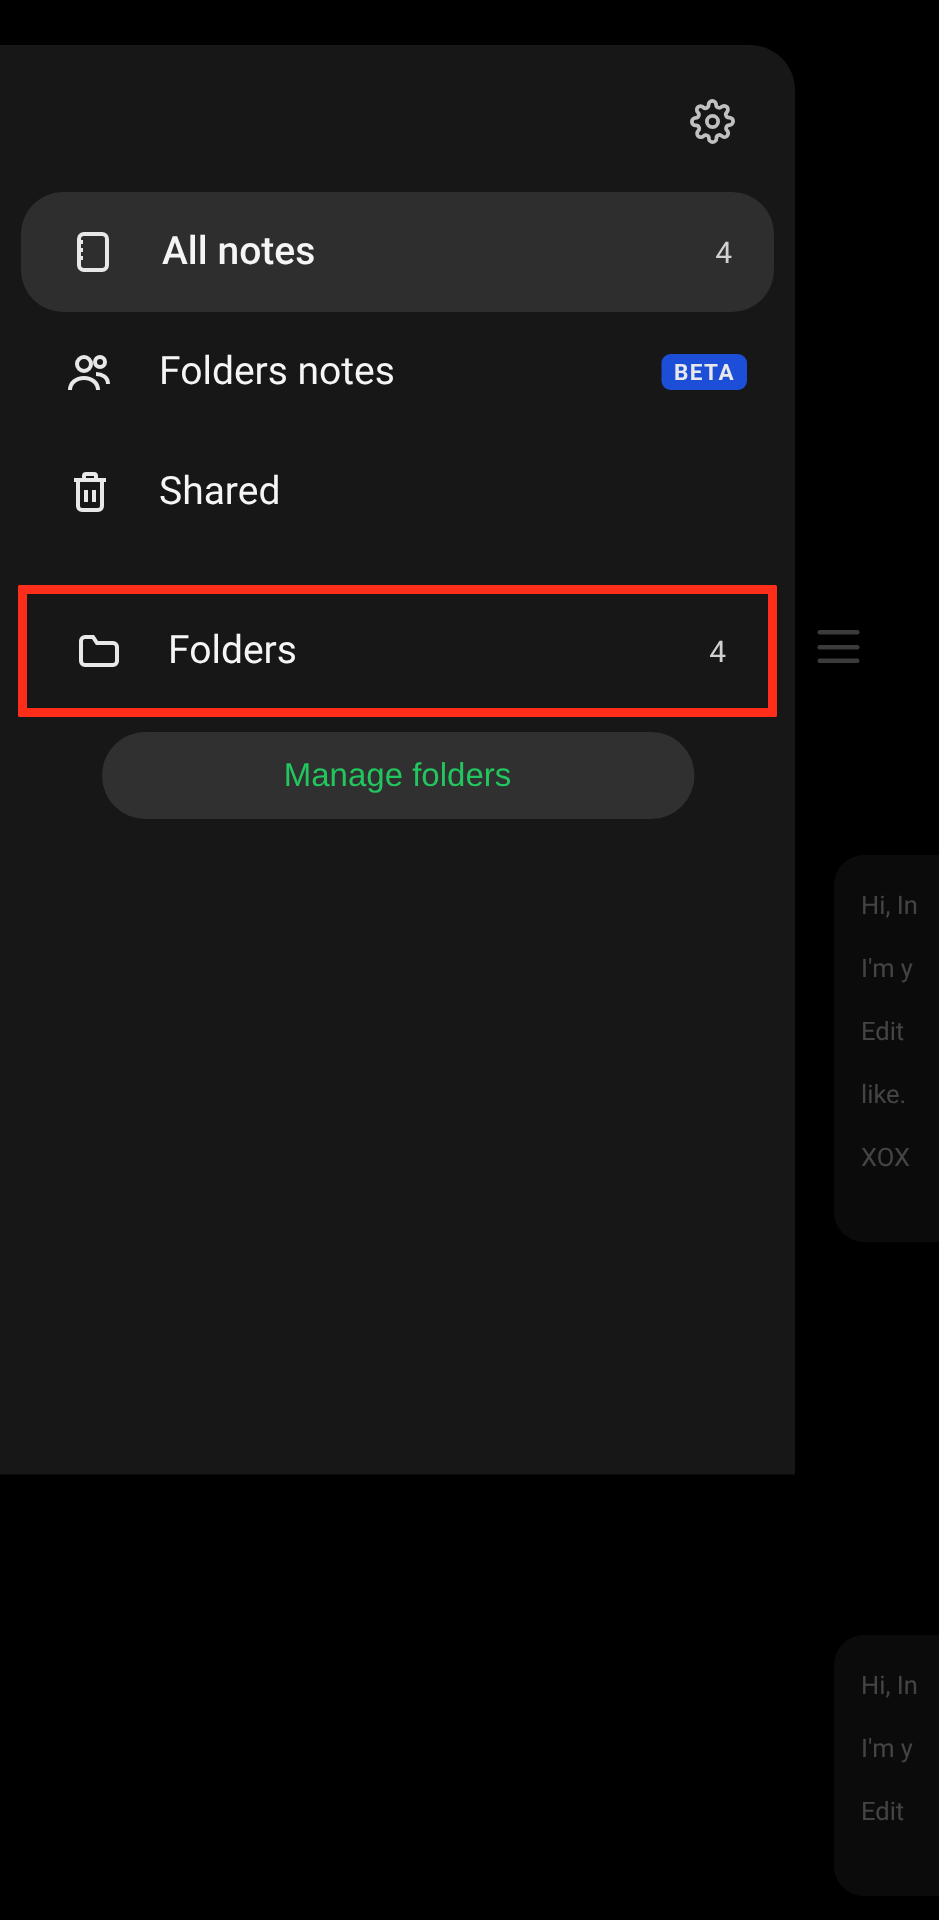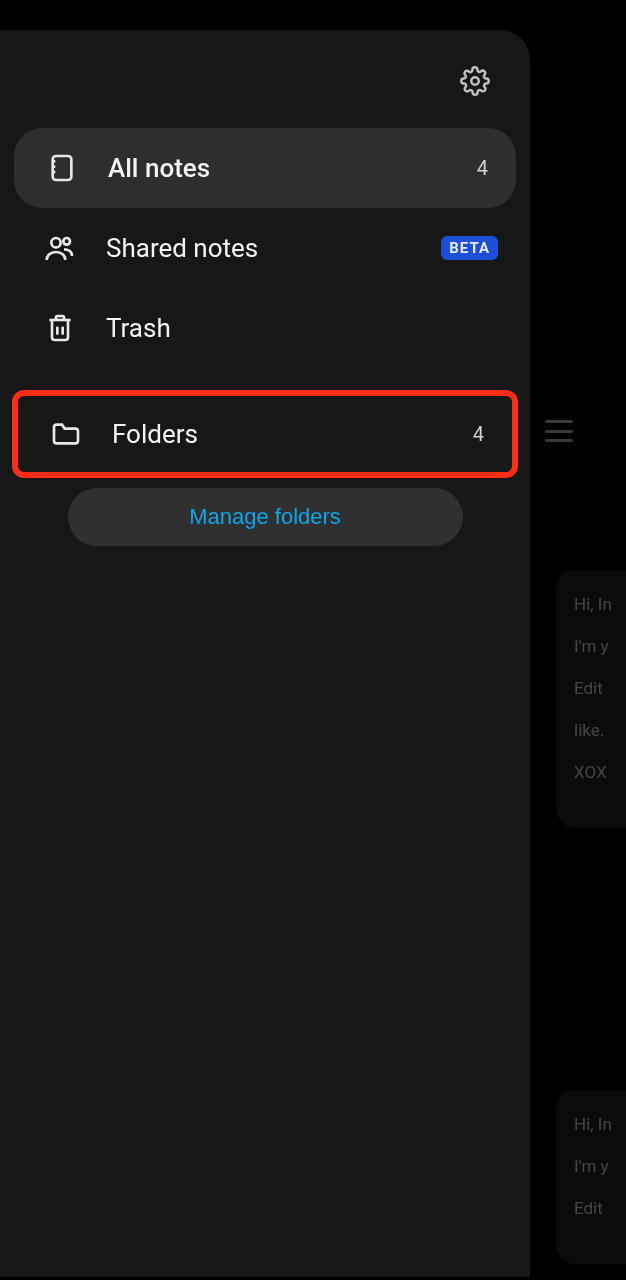--- a/index.html
+++ b/index.html
@@ -13,21 +13,21 @@
       background: #000000;
       font-family: -apple-system, BlinkMacSystemFont, 'Segoe UI', Roboto, sans-serif;
       position: relative;
       overflow: hidden;
     }
     .drawer {
       position: absolute;
       left: 0;
       top: 30px;
       width: 530px;
-      height: 1247px;
+      height: 953px;
       background: #171717;
       border-top-right-radius: 30px;
       padding-top: 24px;
     }
     .settings-row {
       display: flex;
       justify-content: flex-end;
       padding-right: 40px;
       padding-top: 12px;
       padding-bottom: 28px;
@@ -92,39 +92,39 @@
       color: #e8e8e8;
       font-size: 15px;
       font-weight: 700;
       letter-spacing: 1px;
       padding: 3px 8px;
       border-radius: 6px;
       margin-left: -16px;
     }
     .highlight-box {
       border: 6px solid #ff2e1a;
-      border-radius: 12px;
+      border-radius: 1px;
       padding: 0;
       margin: 22px 0 2px 0;
     }
     .highlight-box .nav-item {
       padding: 22px 20px 22px 20px;
       border-radius: 0;
     }
     .highlight-box .nav-icon {
       margin-left: 12px;
     }
     .manage-btn-wrap {
       display: flex;
       justify-content: center;
       padding: 8px 40px 0 40px;
     }
     .manage-btn {
       background: #303030;
-      color: #0ea5e9;
+      color: #22c55e;
       font-size: 22px;
       font-weight: 400;
       border: none;
       border-radius: 40px;
       padding: 16px 48px;
       width: 395px;
       text-align: center;
     }
     .background-content {
       position: absolute;
@@ -227,35 +227,35 @@
 
     <div class="nav-item">
       <div class="nav-icon">
         <svg viewBox="0 0 24 24">
           <circle cx="9" cy="8" r="3.5"></circle>
           <path d="M2 21c0-3.5 3-6 7-6s7 2.5 7 6"></path>
           <circle cx="17" cy="7" r="2.5"></circle>
           <path d="M15 13c3 0 6 1.5 6 5"></path>
         </svg>
       </div>
-      <span class="nav-label">Shared notes</span>
+      <span class="nav-label">Folders notes</span>
       <span class="beta-badge">BETA</span>
     </div>
 
     <div class="nav-item">
       <div class="nav-icon">
         <svg viewBox="0 0 24 24">
           <path d="M4 6h16"></path>
           <path d="M6 6v13a2 2 0 0 0 2 2h8a2 2 0 0 0 2-2V6"></path>
           <path d="M9 6V4a1 1 0 0 1 1-1h4a1 1 0 0 1 1 1v2"></path>
           <line x1="10" y1="11" x2="10" y2="17"></line>
           <line x1="14" y1="11" x2="14" y2="17"></line>
         </svg>
       </div>
-      <span class="nav-label">Trash</span>
+      <span class="nav-label">Shared</span>
     </div>
 
     <div class="highlight-box">
       <div class="nav-item">
         <div class="nav-icon">
           <svg viewBox="0 0 24 24">
             <path d="M3 7a2 2 0 0 1 2-2h4l2 3h8a2 2 0 0 1 2 2v7a2 2 0 0 1-2 2H5a2 2 0 0 1-2-2V7z"></path>
           </svg>
         </div>
         <span class="nav-label">Folders</span>

